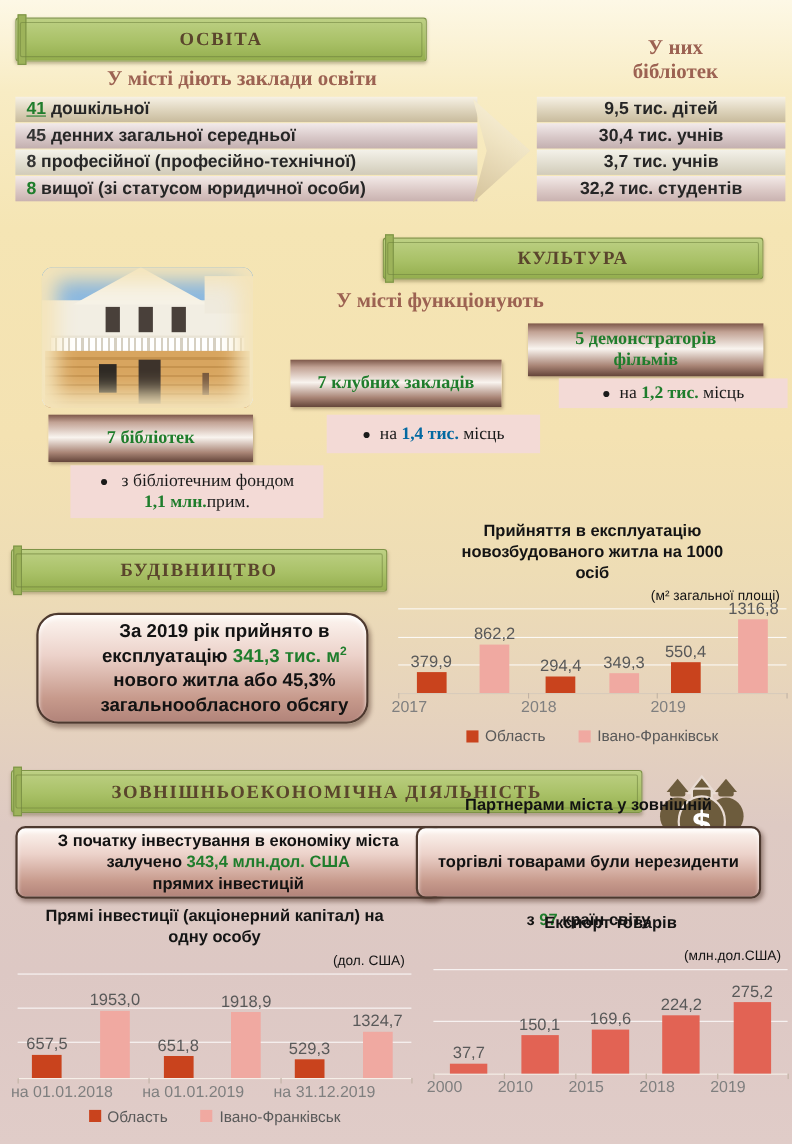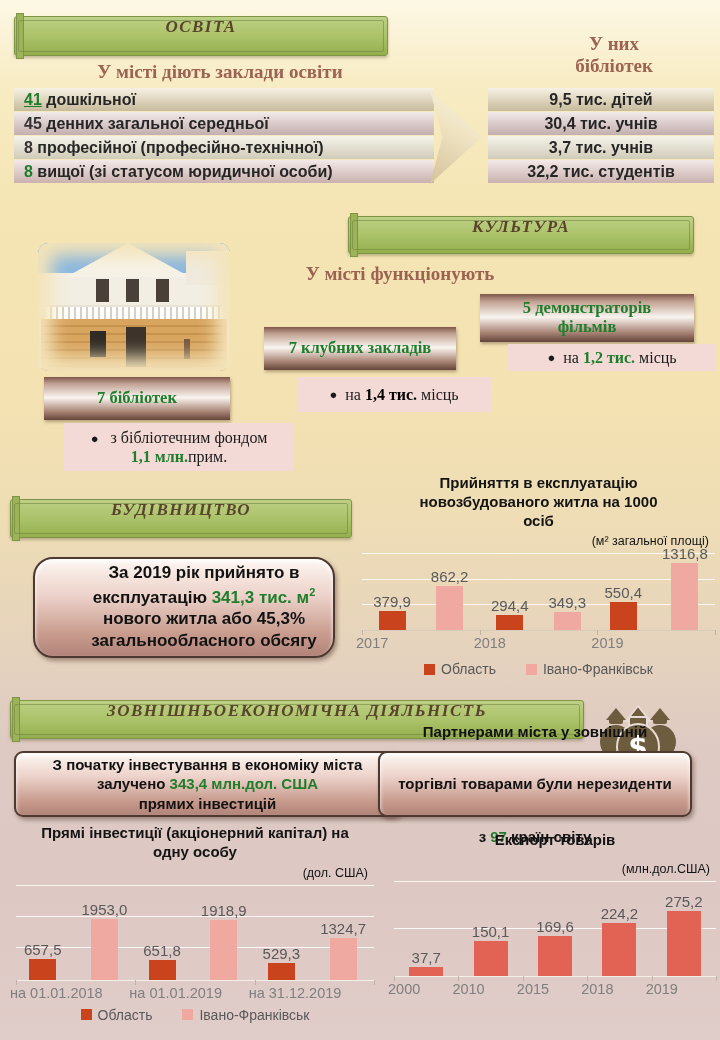--- a/index.html
+++ b/index.html
@@ -2,21 +2,21 @@
 <html><head>
 <meta charset="utf-8">
 <style>
   html,body{margin:0;padding:0;}
   body{font-family:"Liberation Sans",sans-serif;}
   .page{position:relative;width:720px;height:1040px;overflow:hidden;
     background:linear-gradient(180deg,#fdf8e6 0%,#f8ecc4 8%,#f5e5b4 20%,#f4e2b2 38%,#eeddb5 50%,#e6d3bd 62%,#decac3 72%,#ddc8c4 85%,#e0ccc8 100%);}
 
   
   .ribbon{position:absolute;background:linear-gradient(180deg,#bdd084 0%,#a9c167 55%,#94ae4e 100%);
-    border:1px solid #7e9447;border-radius:3px;box-shadow:0 2px 3px rgba(90,80,40,.35);display:flex;justify-content:center;font-style:italic;}
+    border:1px solid #7e9447;border-radius:3px;box-shadow:0 2px 3px rgba(90,80,40,.35);display:flex;align-items:center;justify-content:center;}
   .ribbon::before{content:"";position:absolute;left:1px;top:-4px;bottom:-4px;width:6px;background:#9db35a;border:1px solid #7e9447;}
   .ribbon-inner{position:absolute;inset:3px;border:1px solid rgba(110,130,60,.55);border-radius:2px;display:flex;align-items:center;justify-content:center;}
   .ribbon-text{font-family:"Liberation Serif",serif;font-weight:bold;color:#5a452c;letter-spacing:1.5px;font-size:17px;}
 
   
   .h-rose{position:absolute;font-family:"Liberation Serif",serif;font-weight:bold;color:#9c6252;font-size:19px;text-align:center;line-height:1.15;}
 
   
   .edu-list,.navch-list{position:absolute;}
   .edu-row{height:23px;margin-bottom:1px;line-height:23px;padding-left:10px;font-weight:bold;font-size:16px;color:#262626;white-space:nowrap;}
@@ -164,21 +164,21 @@
       <span>на </span><span class="gbold" style="color: rgb(31, 125, 44);">1,2 тис.</span><span> місць</span>
     </span>
   </div>
 
   <div class="metal-box" style="left:264px;top:327px;width:192px;height:43px;">
     <div class="mt" style="color: rgb(31, 125, 44);">7 клубних закладів</div>
   </div>
   <div class="pink-note" style="left:297px;top:377px;width:194px;height:35px;">
     <span class="bullet">●</span>
     <span>
-      <span>на </span><span class="gbold" style="color: #000000;">1,4 тис.</span><span> місць</span>
+      <span>на </span><span class="gbold" style="color: #0369a1;">1,4 тис.</span><span> місць</span>
     </span>
   </div>
 
   <div class="metal-box" style="left:44px;top:377px;width:186px;height:43px;">
     <div class="mt" style="color: rgb(31, 125, 44);">7 бібліотек</div>
   </div>
   <div class="pink-note" style="left:64px;top:423px;width:230px;height:48px;">
     <span>
       <span class="bullet">●</span>
       <span>з бібліотечним фондом</span><br>

